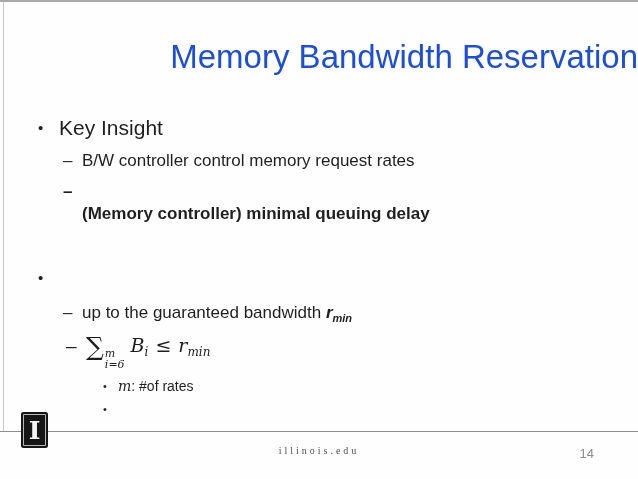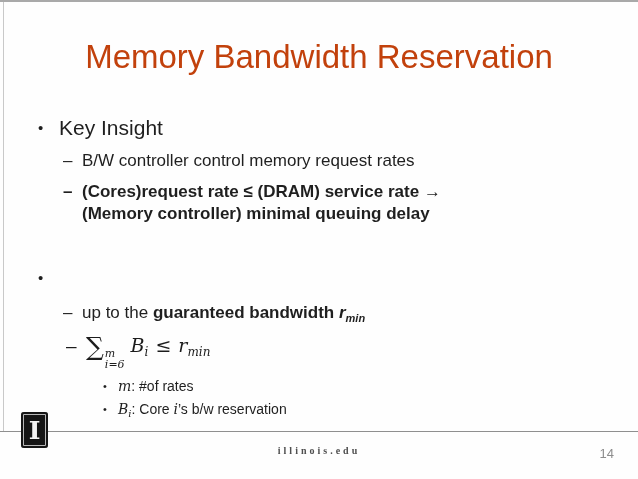--- a/index.html
+++ b/index.html
@@ -11,42 +11,42 @@
     position: relative;
     overflow: hidden;
   }
   .slide { position: absolute; inset: 0; background: #fefefe; }
 
   .top-border { position: absolute; top: 0; left: 0; width: 638px; height: 2px; background: #a9a9a9; }
   .left-border { position: absolute; top: 2px; left: 3px; width: 1px; height: 429px; background: #c9c9c9; }
 
   .title {
     position: absolute; top: 38px; left: 0; width: 100%;
-    margin: 0; text-align: center;
-    font-size: 33px; font-weight: 400; color: #c2410c;
+    margin: 0; text-align: right;
+    font-size: 33px; font-weight: 400; color: #1d4ed8;
     letter-spacing: 0px;
   }
 
   .content { position: absolute; left: 38px; top: 115px; width: 565px; }
 
   .row { display: flex; align-items: flex-start; }
   .glyph-col { flex: none; }
 
   
   .l1 { font-size: 21px; line-height: 26px; color: #1f1f1f; }
   .l1 .glyph-col { width: 21px; font-size: 15px; line-height: 26px; }
 
   
   .l2 { font-size: 17px; line-height: 22px; margin-left: 25px; color: #1f1f1f; }
   .l2 .glyph-col { width: 19px; }
   .r2 { margin-top: 9px; }
   .r3 { margin-top: 9px; font-weight: bold; line-height: 22px; }
   .r4 { margin-top: 40px; }
   .r5 { margin-top: 11px; }
-  .bold { font-weight: bold; }
+  .bold { font-weight: normal; }
   .bi { font-weight: bold; font-style: italic; }
   sub.txt-sub { font-size: 11px; font-weight: bold; font-style: italic; vertical-align: -4px; line-height: 0; }
 
   
   .math-row { margin-top: 6px; margin-left: 28px; font-size: 19px; line-height: 30px; }
   .math-row .glyph-col { width: 20px; padding-top: 1px; }
   .math { font-family: "DejaVu Serif", serif; font-style: italic; white-space: nowrap; }
   .sigma { font-style: normal; font-size: 25px; vertical-align: -3px; }
   .limits {
     display: inline-flex; flex-direction: column; align-items: flex-start;
@@ -74,25 +74,25 @@
     display: flex; align-items: center; justify-content: center;
     z-index: 2;
   }
   .logo-letter {
     font-family: "DejaVu Serif", serif; font-weight: bold;
     font-size: 25px; line-height: 25px; color: #f4f4f4;
   }
   .site {
     position: absolute; top: 445px; left: 0; width: 100%;
     text-align: center;
-    font-family: "Liberation Serif", serif; font-weight: bold;
+    font-family: "Liberation Serif", serif; font-weight: normal;
     font-size: 10px; letter-spacing: 3px; color: #4f4f4f;
   }
   .page-number {
-    position: absolute; top: 446px; right: 24px;
+    position: absolute; top: 446px; right: 44px;
     font-size: 13px; color: #8d8d8d;
   }
 </style>
 </head>
 <body>
 
 <div class="slide">
 
   <div class="top-border"></div>
   <div class="left-border"></div>
@@ -107,21 +107,21 @@
     </div>
 
     <div class="row l2 r2">
       <span class="glyph-col">–</span>
       <span>B/W controller control memory request rates</span>
     </div>
 
     <div class="row l2 r3">
       <span class="glyph-col">–</span>
       <span>
-        <span>(Cores)request rate ≤ (DRAM) service rate →</span><br>
+        <br>
         <span>(Memory controller) minimal queuing delay</span>
       </span>
     </div>
 
     <div class="row l1 r4">
       <span class="glyph-col">•</span>
     </div>
 
     <div class="row l2 r5">
       <span class="glyph-col">–</span>
@@ -136,21 +136,20 @@
           </span><span><span class="mvar">B</span><sub class="msub">i</sub></span><span class="relation">≤</span><span><span class="mvar">r</span><sub class="msub">min</sub></span></span>
     </div>
 
     <div class="row l3 r7">
       <span class="glyph-col">•</span>
       <span><span class="mvar-sm">m</span><span>: #of rates</span></span>
     </div>
 
     <div class="row l3 r8">
       <span class="glyph-col">•</span>
-      <span><span class="mvar-sm">B</span><sub class="msub-sm">i</sub><span>: Core </span><span class="ivar">i</span><span>’s b/w reservation</span></span>
     </div>
 
   </div>
 
   <div class="divider"></div>
 
   <div class="logo">
     <span class="logo-letter">I</span>
   </div>
 

